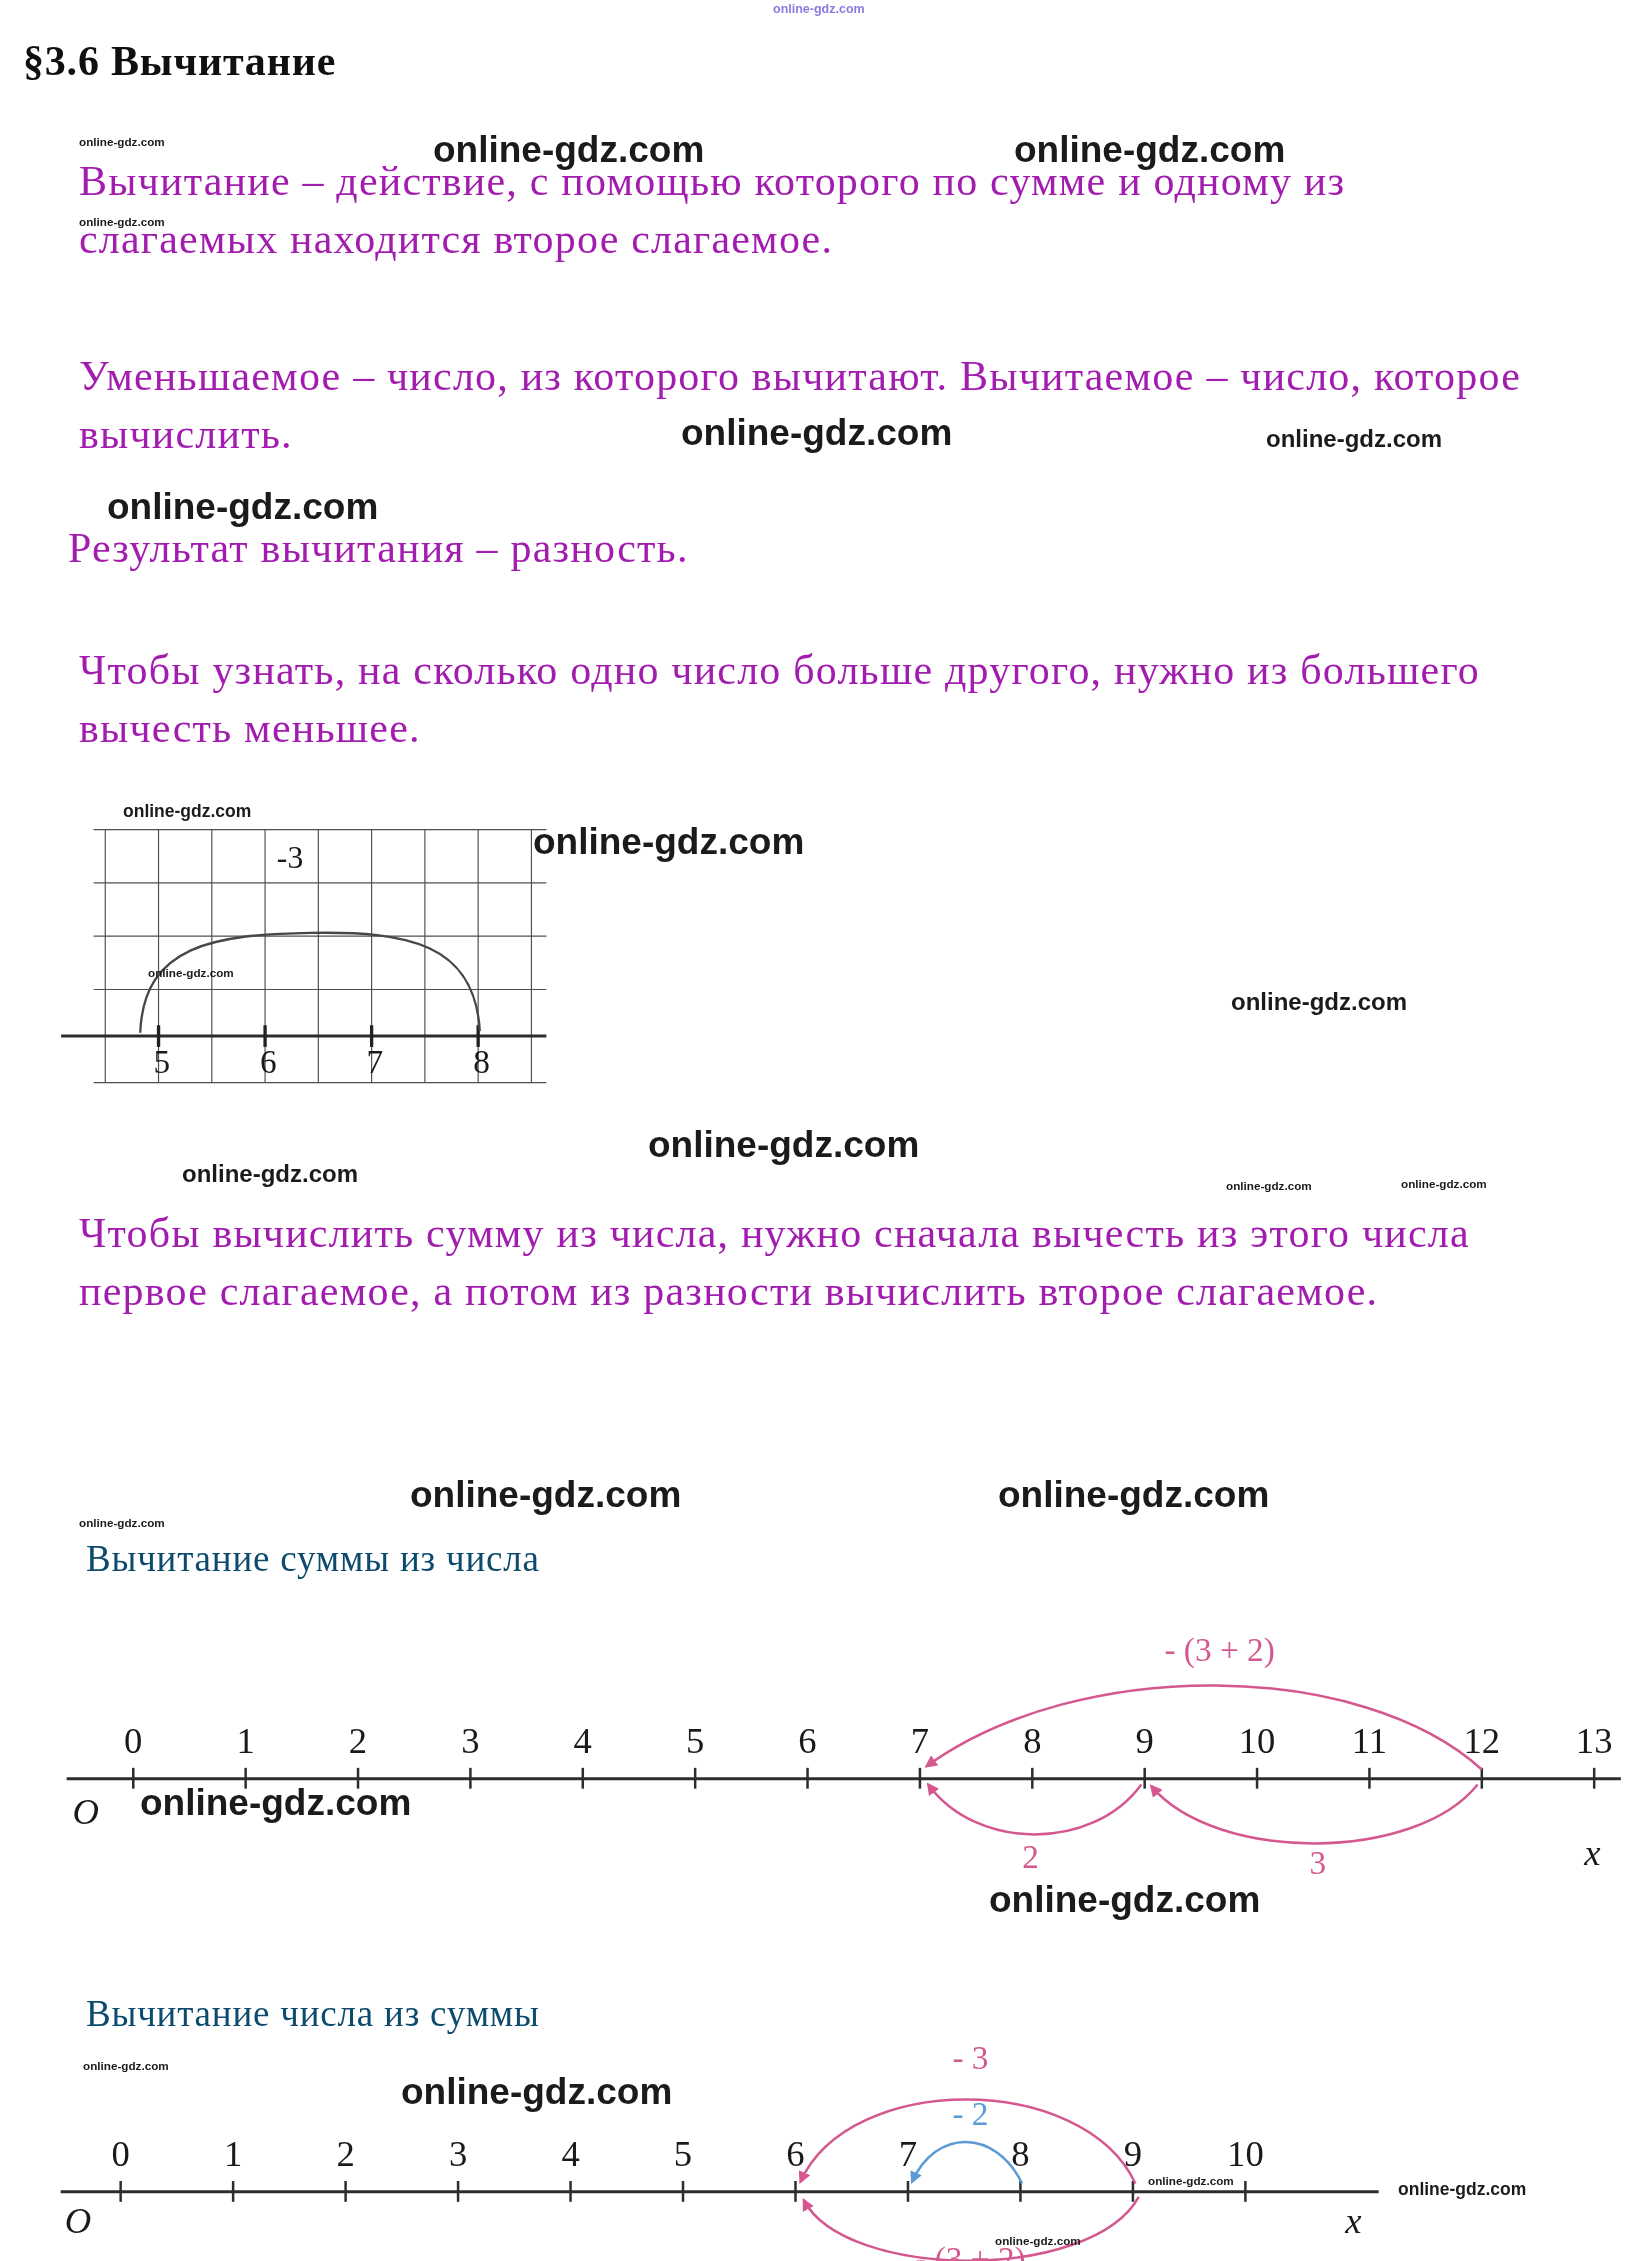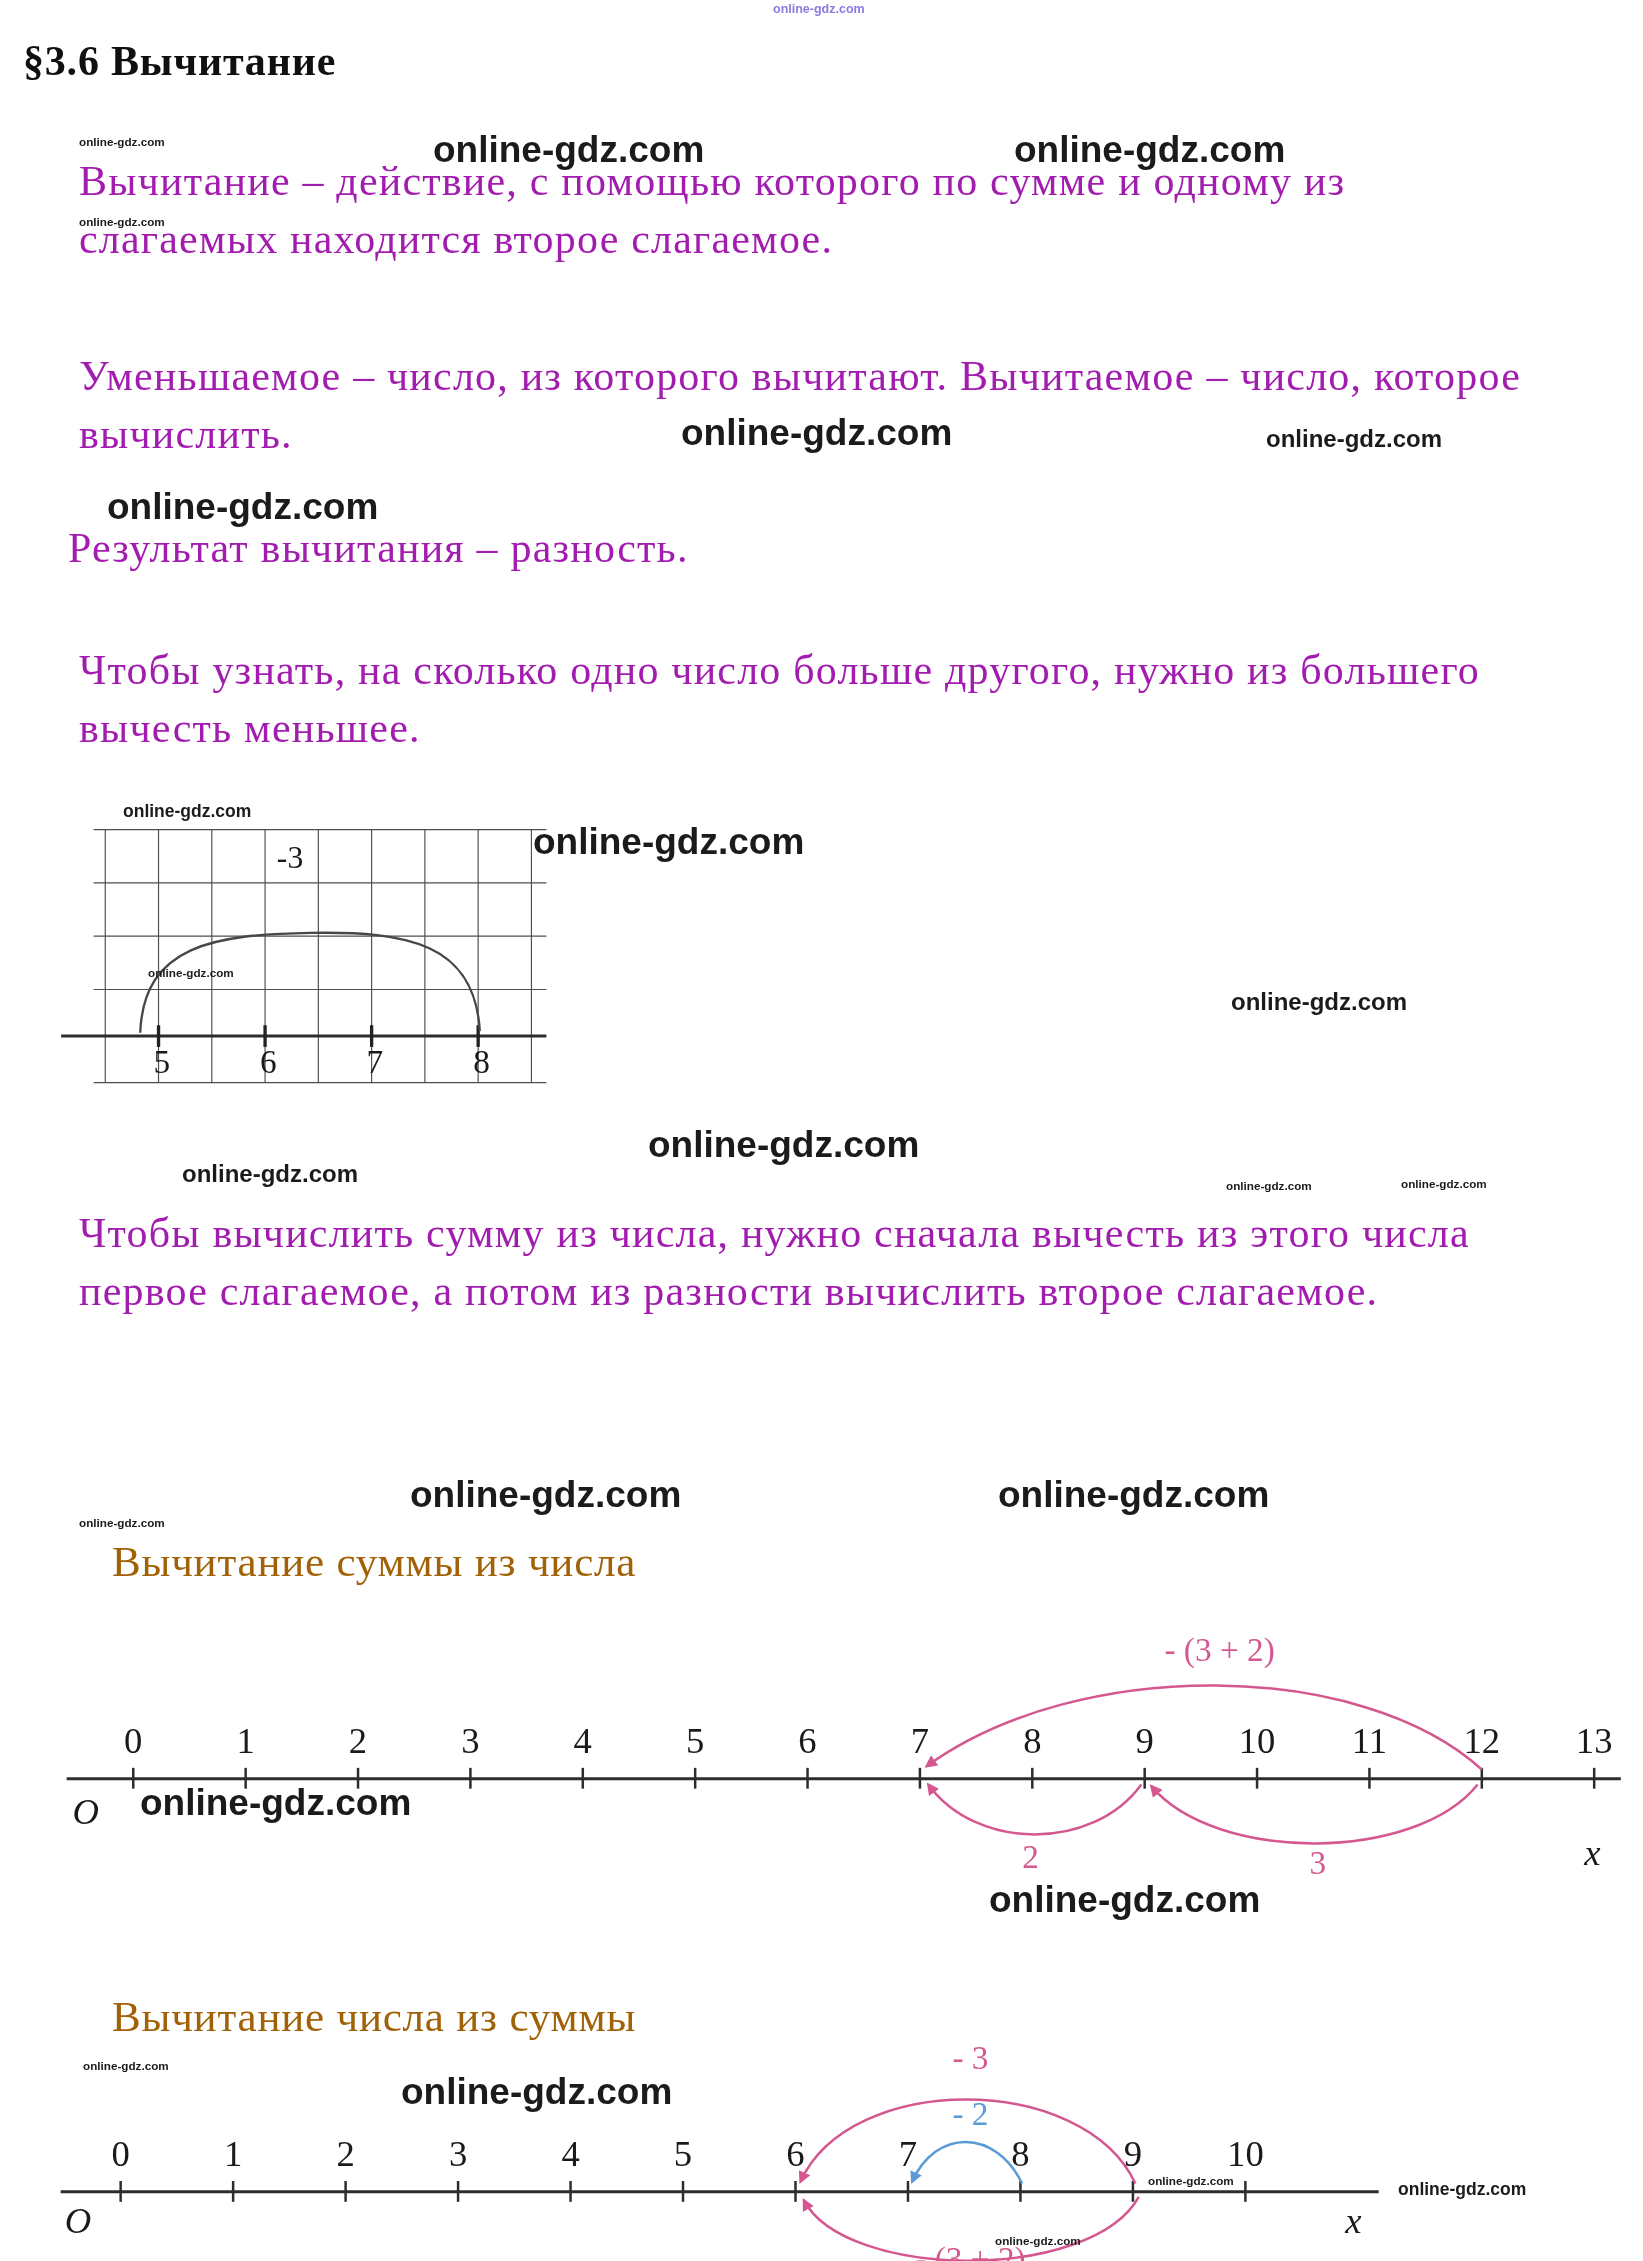--- a/index.html
+++ b/index.html
@@ -10,21 +10,21 @@
   }
   .para {
     position:absolute; font-size:42px; line-height:58px; letter-spacing:1.2px;
     color:#a21caf;
   }
   .title {
     position:absolute; font-size:42px; font-weight:bold; letter-spacing:0.8px;
     color:#101010;
   }
   .subhead {
-    position:absolute; font-size:43px; letter-spacing:0.8px; color:#a16207;margin-left:26px;
+    position:absolute; font-size:37px; letter-spacing:0.8px; color:#0c4a6e;
   }
   .wm {
     position:absolute; font-family:Liberation Sans, sans-serif;
     font-weight:700; color:#1b1b1b; white-space:nowrap;
   }
   .wm-xs { font-size:11.7px; }
   .wm-s  { font-size:17.5px; }
   .wm-m  { font-size:24px; }
   .wm-l  { font-size:37px; }
   .wm-purple { font-size:12.5px; font-weight:600; color:#8a7ce0; }

